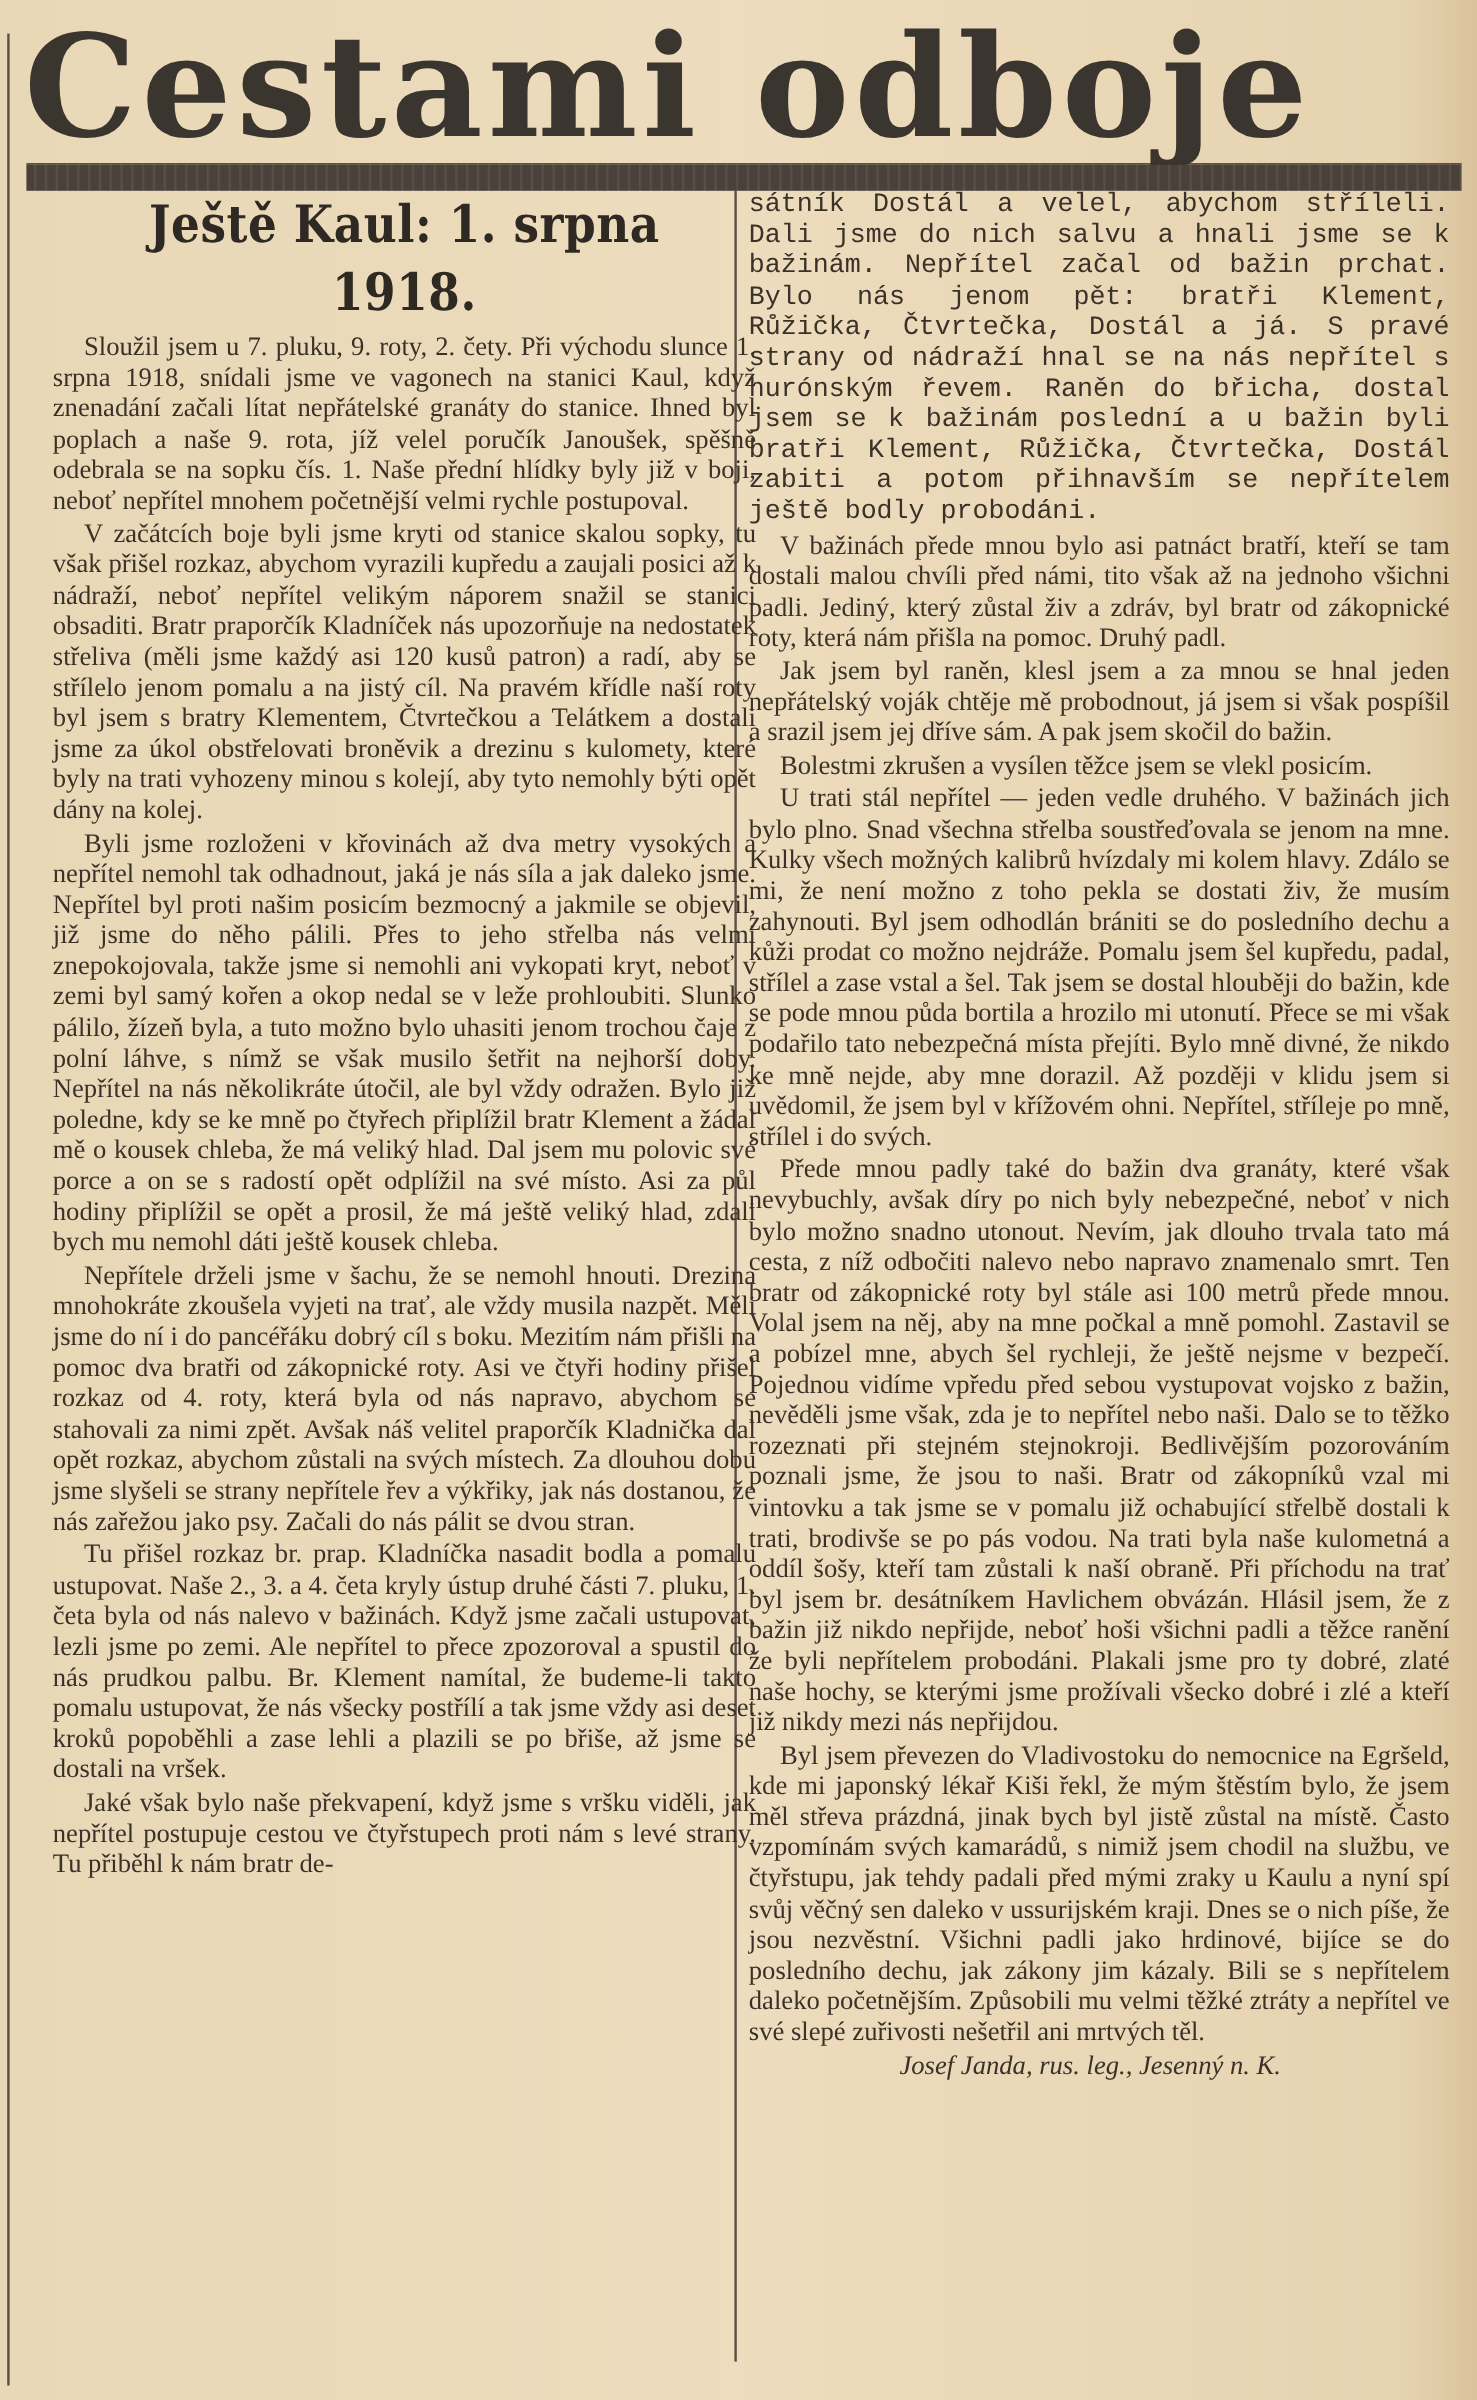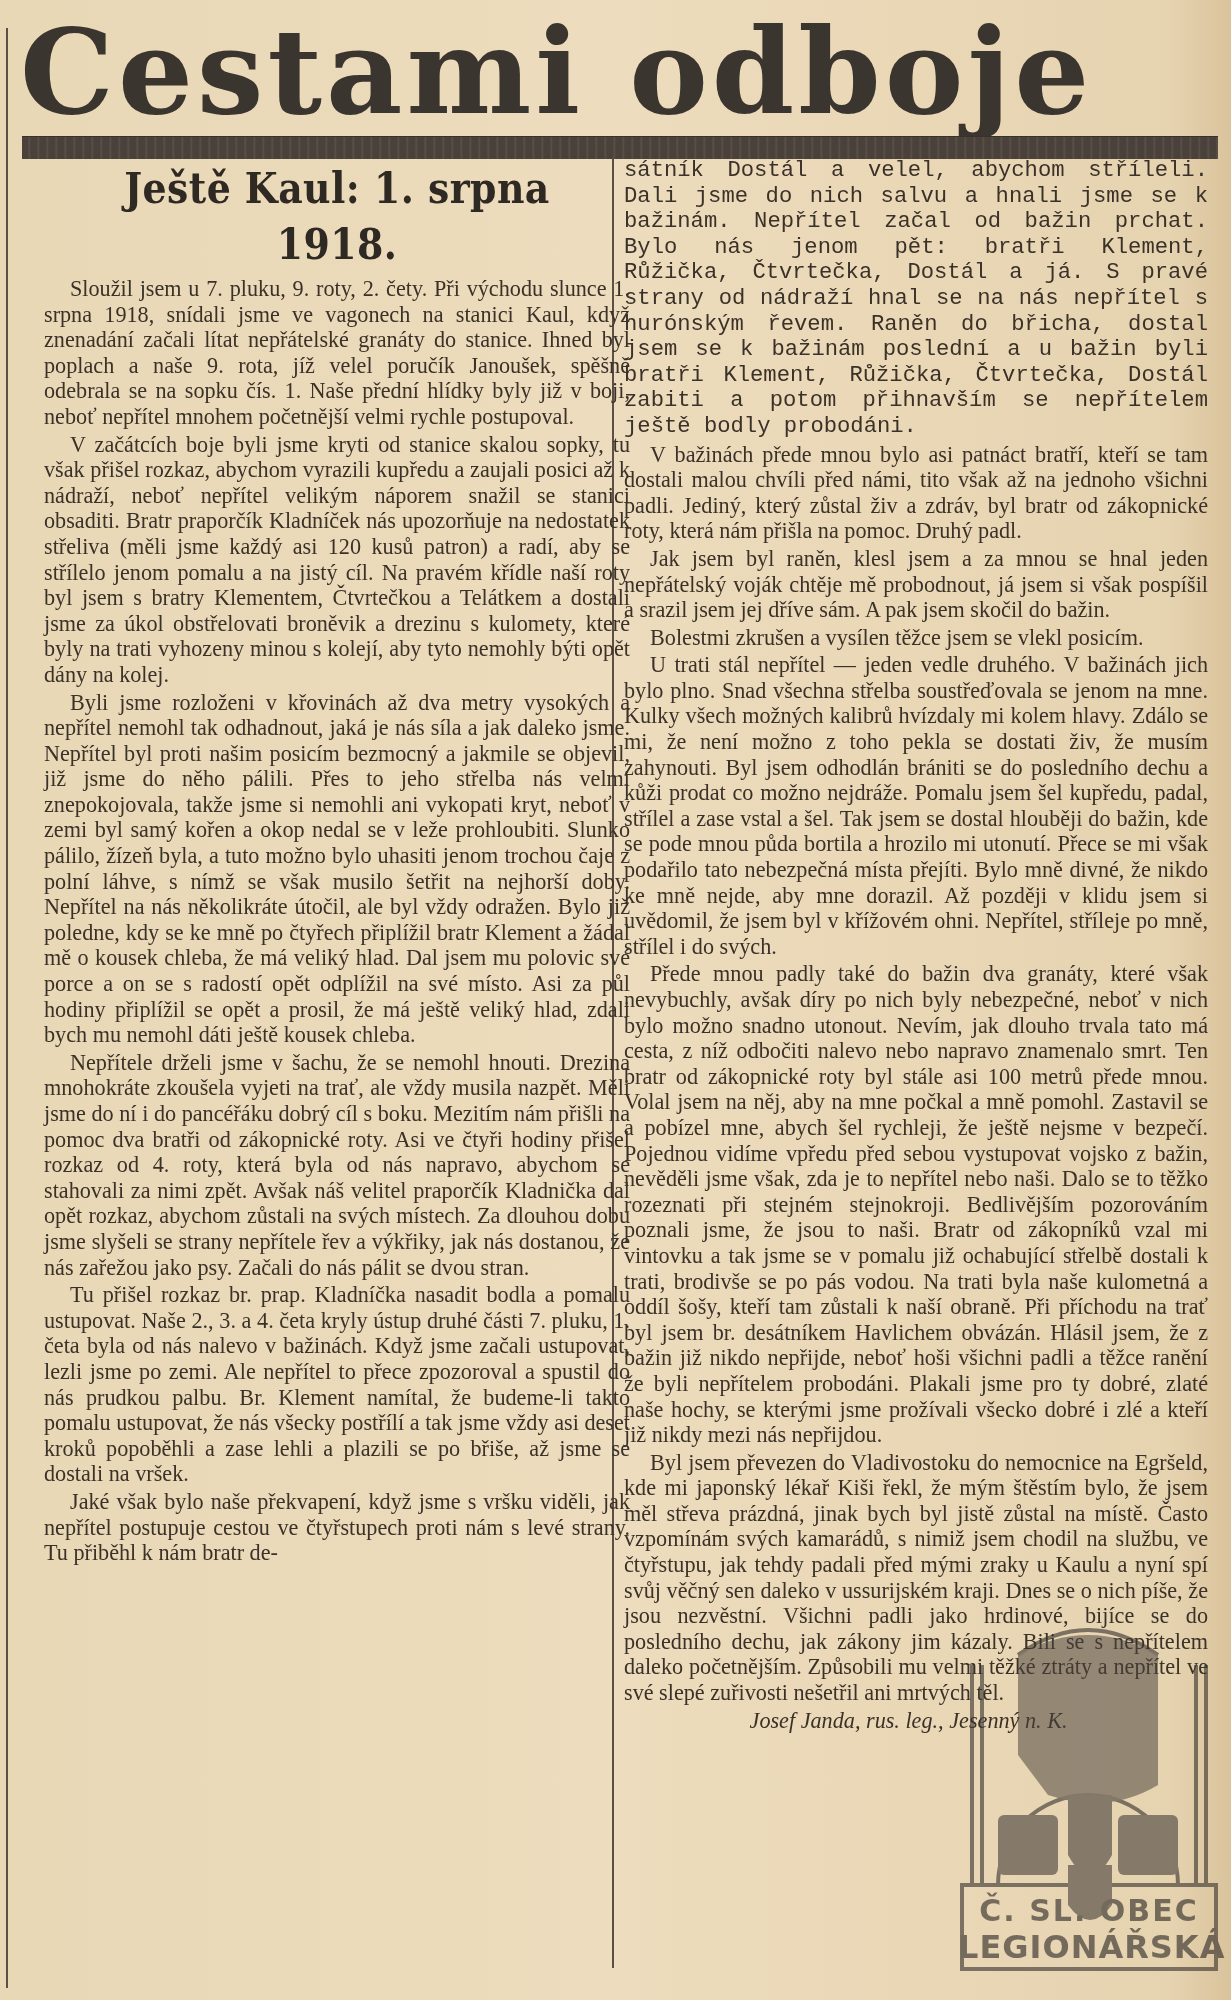--- a/index.html
+++ b/index.html
@@ -87,35 +87,13 @@
     <p class="para">U trati stál nepřítel — jeden vedle druhého. V bažinách jich bylo plno. Snad všechna střelba soustřeďovala se jenom na mne. Kulky všech možných kalibrů hvízdaly mi kolem hlavy. Zdálo se mi, že není možno z toho pekla se dostati živ, že musím zahynouti. Byl jsem odhodlán brániti se do posledního dechu a kůži prodat co možno nejdráže. Pomalu jsem šel kupředu, padal, střílel a zase vstal a šel. Tak jsem se dostal hlouběji do bažin, kde se pode mnou půda bortila a hrozilo mi utonutí. Přece se mi však podařilo tato nebezpečná místa přejíti. Bylo mně divné, že nikdo ke mně nejde, aby mne dorazil. Až později v klidu jsem si uvědomil, že jsem byl v křížovém ohni. Nepřítel, stříleje po mně, střílel i do svých.</p>
     <p class="para">Přede mnou padly také do bažin dva granáty, které však nevybuchly, avšak díry po nich byly nebezpečné, neboť v nich bylo možno snadno utonout. Nevím, jak dlouho trvala tato má cesta, z níž odbočiti nalevo nebo napravo znamenalo smrt. Ten bratr od zákopnické roty byl stále asi 100 metrů přede mnou. Volal jsem na něj, aby na mne počkal a mně pomohl. Zastavil se a pobízel mne, abych šel rychleji, že ještě nejsme v bezpečí. Pojednou vidíme vpředu před sebou vystupovat vojsko z bažin, nevěděli jsme však, zda je to nepřítel nebo naši. Dalo se to těžko rozeznati při stejném stejnokroji. Bedlivějším pozorováním poznali jsme, že jsou to naši. Bratr od zákopníků vzal mi vintovku a tak jsme se v pomalu již ochabující střelbě dostali k trati, brodivše se po pás vodou. Na trati byla naše kulometná a oddíl šošy, kteří tam zůstali k naší obraně. Při příchodu na trať byl jsem br. desátníkem Havlichem obvázán. Hlásil jsem, že z bažin již nikdo nepřijde, neboť hoši všichni padli a těžce ranění že byli nepřítelem probodáni. Plakali jsme pro ty dobré, zlaté naše hochy, se kterými jsme prožívali všecko dobré i zlé a kteří již nikdy mezi nás nepřijdou.</p>
     <p class="para">Byl jsem převezen do Vladivostoku do nemocnice na Egršeld, kde mi japonský lékař Kiši řekl, že mým štěstím bylo, že jsem měl střeva prázdná, jinak bych byl jistě zůstal na místě. Často vzpomínám svých kamarádů, s nimiž jsem chodil na službu, ve čtyřstupu, jak tehdy padali před mými zraky u Kaulu a nyní spí svůj věčný sen daleko v ussurijském kraji. Dnes se o nich píše, že jsou nezvěstní. Všichni padli jako hrdinové, bijíce se do posledního dechu, jak zákony jim kázaly. Bili se s nepřítelem daleko početnějším. Způsobili mu velmi těžké ztráty a nepřítel ve své slepé zuřivosti nešetřil ani mrtvých těl.</p>
     <div class="signature">
       <span style="display:inline-block;width:120px;"></span>
       <span class="sig-name">Josef Janda,</span>
       <span class="sig-name">rus. leg., Jesenný n. K.</span>
     </div>
   </div>
 
-  <div class="stamp">
-    <svg width="262" height="350" viewBox="0 0 262 350">
-      <g fill="none" stroke="#3a3430" stroke-width="4">
-        <rect x="4" y="260" width="254" height="84"></rect>
-        <line x1="14" y1="40" x2="14" y2="260"></line>
-        <line x1="24" y1="40" x2="24" y2="260"></line>
-        <line x1="238" y1="40" x2="238" y2="260"></line>
-        <line x1="248" y1="40" x2="248" y2="260"></line>
-        <path d="M40 260 A90 90 0 0 1 220 260"></path>
-        <path d="M60 30 Q130 -20 200 30"></path>
-      </g>
-      <g fill="#4a433e">
-        <path d="M60 30 Q130 -10 200 30 L200 160 Q150 190 90 170 L60 130 Z" opacity="0.85"></path>
-        <rect x="40" y="190" width="60" height="60" rx="6"></rect>
-        <rect x="160" y="190" width="60" height="60" rx="6"></rect>
-        <path d="M110 170 h44 v60 q-22 40 -44 0 z"></path>
-        <path d="M110 240 h44 v40 q-22 30 -44 0 z"></path>
-      </g>
-    </svg>
-    <div class="stamp-text1">Č. SL. OBEC</div>
-    <div class="stamp-text2">LEGIONÁŘSKÁ</div>
-  </div>
 </div>
 
 </body></html>

